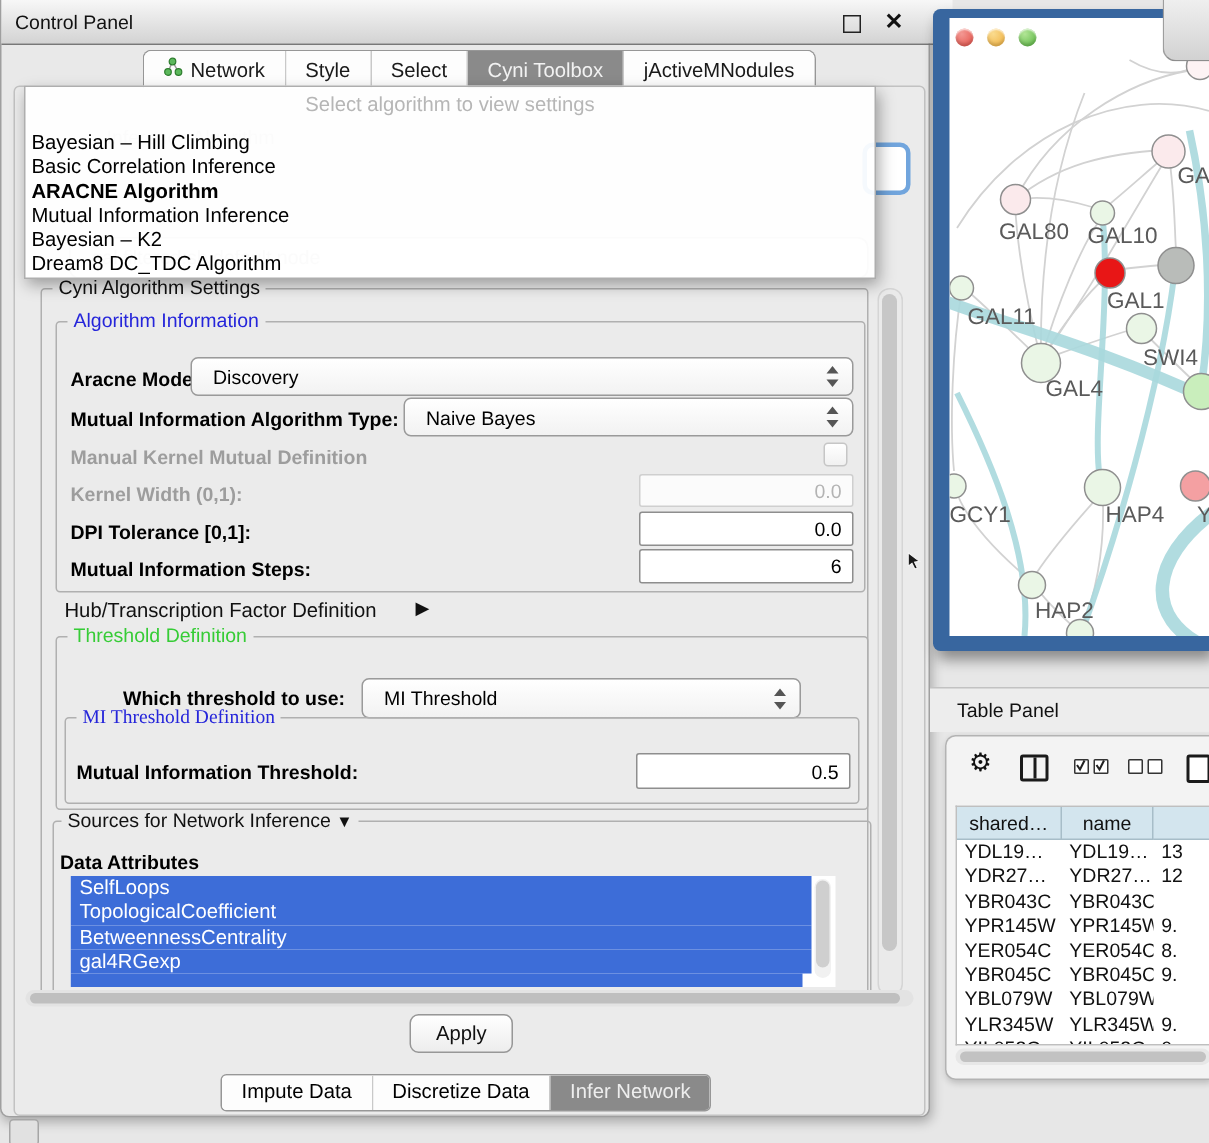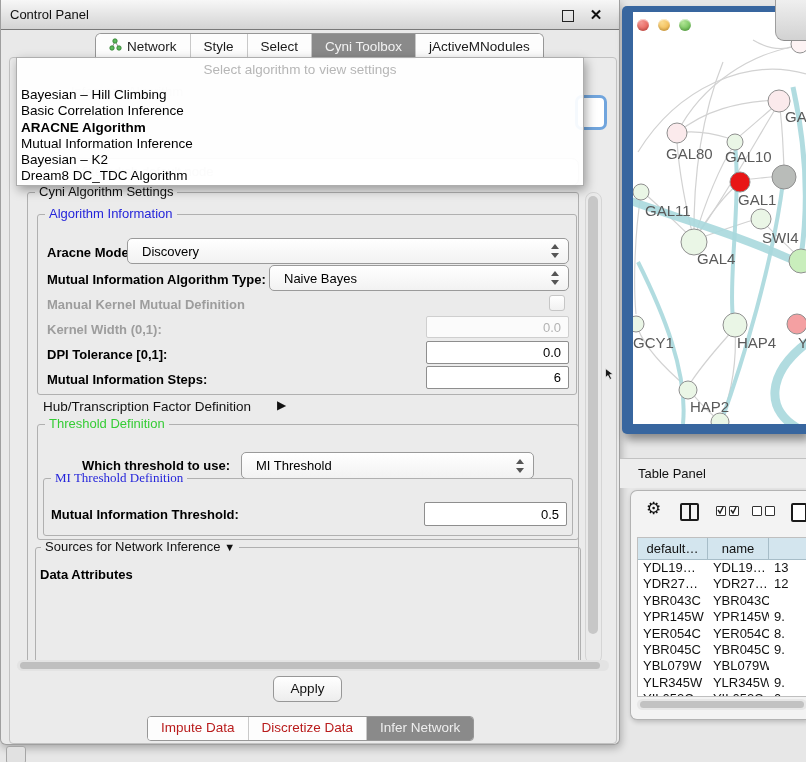--- a/index.html
+++ b/index.html
@@ -4,21 +4,21 @@
 <style>
   html,body{margin:0;padding:0;}
   body{font-family:"Liberation Sans", sans-serif; background:#bfbfbf;}
   #screen{position:relative;width:806px;height:762px;background:#e7e7e7;overflow:hidden;font-size:13px;color:#111;}
   .abs{position:absolute;}
 
   
   .cp{left:0;top:0;width:618px;height:744px;background:#e9e9e9;border:1px solid #9f9f9f;border-top:none;
       border-radius:0 0 6px 6px;box-shadow:1px 3px 8px rgba(0,0,0,.28);}
   .cp-titlebar{left:0;top:0;width:618px;height:29px;background:linear-gradient(#f7f7f7,#d3d3d3);
-      border-bottom:1px solid #787878;}
+      border-bottom:1px solid #787878;padding-left:16px;}
   .cp-title{left:9px;top:0;height:29px;line-height:29px;font-size:13px;color:#111;}
   .btn-float{left:561px;top:10px;width:10px;height:10px;border:1.5px solid #222;background:transparent;}
   .btn-close{left:585px;top:5px;width:20px;height:20px;line-height:20px;text-align:center;font-weight:bold;font-size:15px;color:#111;}
 
   
   .tabstrip{left:94px;top:33px;height:25px;display:flex;border:1px solid #979797;border-bottom:none;
       border-radius:6px 6px 0 0;overflow:hidden;background:#fdfdfd;z-index:2;justify-content:space-between;}
   .tab{padding:0 13px;line-height:24px;font-size:13.5px;border-right:1px solid #c9c9c9;background:#fdfdfd;color:#1a1a1a;display:flex;align-items:center;gap:5px;}
   .tab:last-child{border-right:none;}
   .tab.sel{background:#8a8a8a;color:#f2f2f2;}
@@ -71,21 +71,21 @@
   .attr-list{left:46px;top:584px;width:510px;height:74px;background:#fff;overflow:hidden;}
   .attr-item{height:16.3px;line-height:16.3px;width:488px;background:#3d6dd8;color:#fff;font-size:13.5px;padding-left:6px;}
   .attr-partial{height:9px;width:488px;background:#3d6dd8;}
   .list-scroll{position:absolute;right:3px;top:2px;width:11px;height:66px;background:#f1f1f1;border-radius:6px;}
   .list-thumb{position:absolute;left:1px;top:1px;width:9px;height:58px;background:#cfcfcf;border-radius:5px;}
 
   .applybtn{left:272px;top:676px;width:67px;height:24px;border:1px solid #979797;border-radius:6px;
       background:linear-gradient(#ffffff,#ededed);text-align:center;line-height:23px;font-size:13.5px;}
 
   .bottomtabs{left:146px;top:716px;height:23px;display:flex;border:1px solid #979797;border-radius:4px;overflow:hidden;background:#fdfdfd;}
-  .btab{padding:0 13px;line-height:22px;font-size:13.5px;border-right:1px solid #c9c9c9;background:#fdfdfd;color:#b91c1c;}
+  .btab{padding:0 13px;line-height:22px;font-size:13.5px;border-right:1px solid #c9c9c9;background:#fdfdfd;color:#000000;}
   .btab:last-child{border-right:none;}
   .btab.sel{background:#8a8a8a;color:#eeeeee;}
 
   .desk-icon{left:6px;top:746px;width:18px;height:16px;border:1px solid #a6a6a6;border-radius:3px;background:#e1e1e1;}
 
   
   .netwin{left:622px;top:6px;width:184px;height:428px;background:linear-gradient(90deg,#2d5astretch,#38669f);
       background:#38669f;border-radius:5px 0 0 5px;box-shadow:3px 6px 9px rgba(0,0,0,.4);}
   .netinner{position:absolute;left:11px;top:6px;right:0;bottom:10px;background:#fff;overflow:hidden;}
   .light{position:absolute;top:7px;width:12px;height:12px;border-radius:50%;box-shadow:inset 0 1px 1px rgba(255,255,255,.7), inset 0 -2px 2px rgba(0,0,0,.15);}
@@ -244,20 +244,30 @@
       <span class="fval">0.5</span>
     </div>
 
     <div class="abs grp" style="left:34px;top:547px;width:544px;height:114px;"></div>
     <span class="grp-label" style="left:40px;top:540px;">
       <span>Sources for Network Inference</span>
       <span style="font-size:11px;">▼</span>
     </span>
     <span class="abs boldlab" style="left:39px;top:567px;">Data Attributes</span>
 
+    <div class="abs attr-list">
+      <div class="attr-item">SelfLoops</div>
+      <div class="attr-item">TopologicalCoefficient</div>
+      <div class="attr-item">BetweennessCentrality</div>
+      <div class="attr-item">gal4RGexp</div>
+      <div class="attr-partial"></div>
+      <div class="list-scroll">
+          <div class="list-thumb"></div>
+        </div>
+    </div>
 
     <div class="abs hscroll">
         <div class="hthumb"></div>
       </div>
 
     <div class="abs applybtn">Apply</div>
 
     <div class="abs bottomtabs">
       <div class="btab"><span>Impute Data</span></div>
       <div class="btab"><span>Discretize Data</span></div>
@@ -363,21 +373,21 @@
       </span>
       <span class="tico" style="left:121px;width:26px;height:14px;">
         <span class="cb" style="left:0;"></span>
           <span class="cb" style="left:13px;"></span>
       </span>
       <span class="tico pagedoc" style="left:160px;"></span>
     </div>
 
     <div class="tbl">
       <div class="thead">
-        <div class="th c1">default…</div>
+        <div class="th c1">shared…</div>
         <div class="th c2">name</div>
         <div class="th c3"></div>
       </div>
       <div class="trow">
           <div class="td c1">YDL19…</div>
           <div class="td c2">YDL19…</div>
           <div class="td c3">13</div>
         </div>
       <div class="trow">
           <div class="td c1">YDR27…</div>

